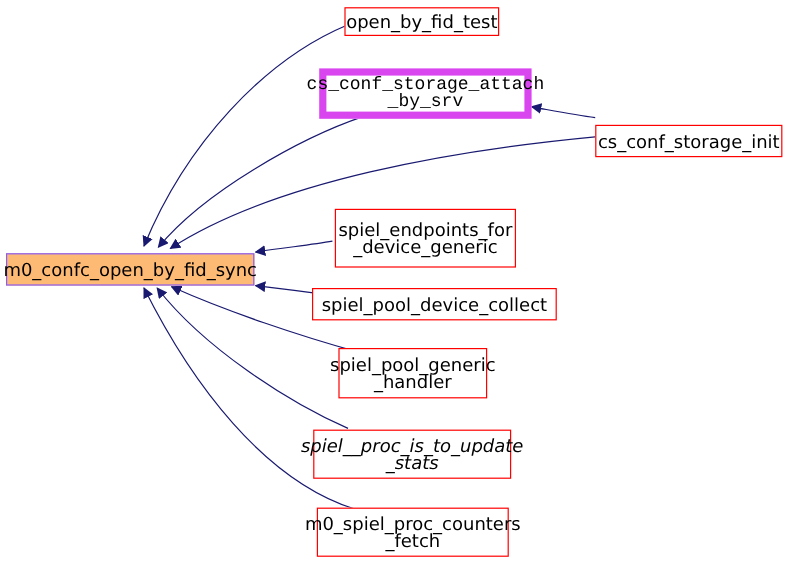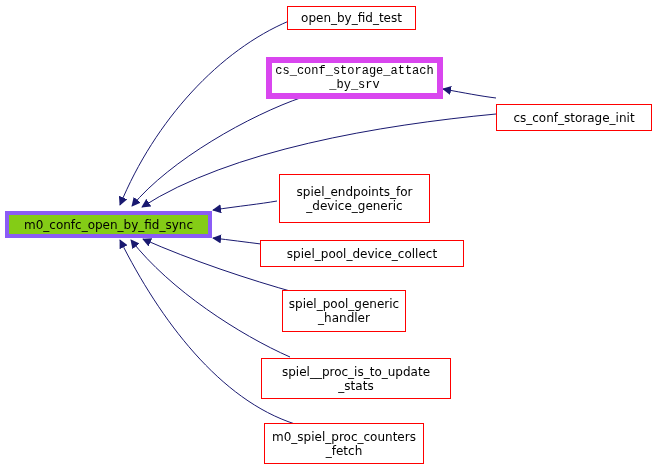--- a/index.html
+++ b/index.html
@@ -1,25 +1,25 @@
 <!DOCTYPE html>
 <html><head>
 <meta charset="utf-8">
 <style>
   html, body { margin:0; padding:0; background:#ffffff; }
   body { width:656px; height:469px; position:relative; overflow:hidden;
          font-family:"DejaVu Sans", sans-serif; }
   svg { position:absolute; left:0; top:0; }
   .node { position:absolute; box-sizing:border-box; background:#ffffff;
-          font-size:12px; line-height:14px; color:#000;
+          font-size:15px; line-height:14px; color:#000;
           display:flex; align-items:center; justify-content:center;
           text-align:center; white-space:pre; cursor:pointer; }
   .node.red { border:1px solid #ff0000; }
   .node.black { border:6px solid #d946ef;font-family:Liberation Mono, monospace; }
-  .node.focus { border:4px solid #8b5cf6; background:#84cc16; cursor:default; }
+  .node.focus { border:1px solid #8b5cf6; background:#fdba74; cursor:default; }
 </style>
 </head>
 <body>
 
 <svg width="656" height="469">
   <defs>
     <marker id="arr" viewBox="0 0 10 10" refX="9" refY="5" markerWidth="9" markerHeight="9" orient="auto">
       <path d="M0,0 L10,5 L0,10 z" fill="#191970"></path>
     </marker>
   </defs>
@@ -46,17 +46,17 @@
 <div class="node red" style="left:496px;top:92px;width:156px;height:27px;margin-top:12px;">cs_conf_storage_init</div>
 
 <div class="node red" style="left:279px;top:174px;width:151px;height:49px;">spiel_endpoints_for
 _device_generic</div>
 
 <div class="node red" style="left:260px;top:240px;width:204px;height:27px;">spiel_pool_device_collect</div>
 
 <div class="node red" style="left:282px;top:290px;width:124px;height:42px;">spiel_pool_generic
 _handler</div>
 
-<div class="node red" style="left:261px;top:358px;width:190px;height:41px;">spiel__proc_is_to_update
+<div class="node red" style="left:261px;top:358px;width:165px;height:41px;font-style:italic;">spiel__proc_is_to_update
 _stats</div>
 
 <div class="node red" style="left:264px;top:423px;width:160px;height:41px;">m0_spiel_proc_counters
 _fetch</div>
 
 </body></html>

